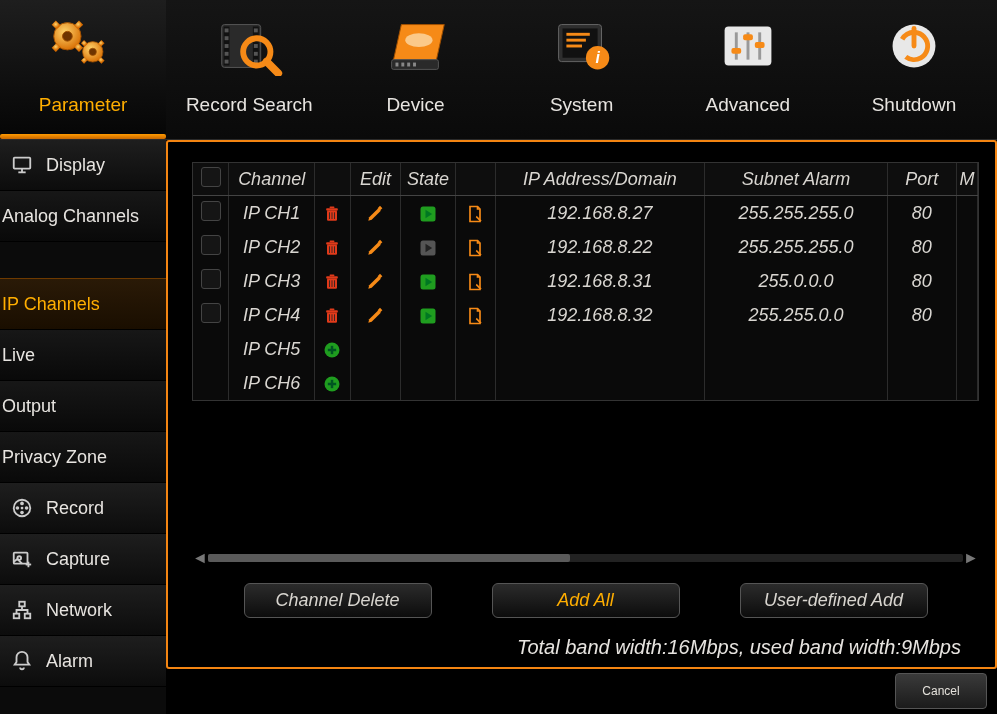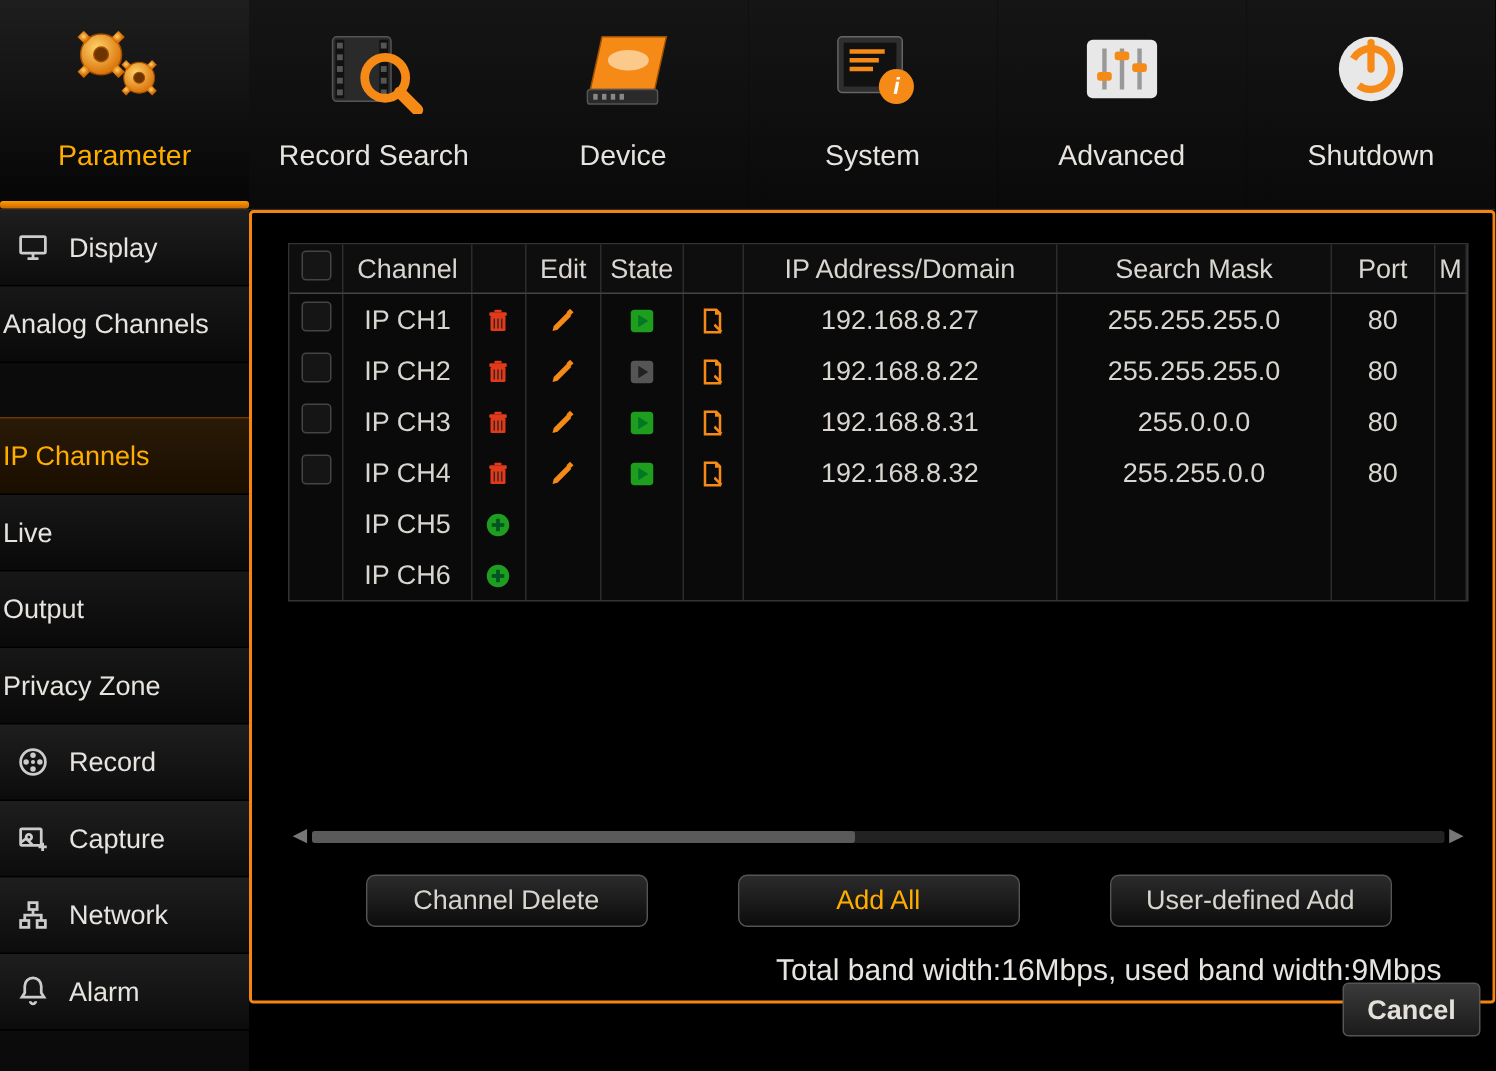--- a/index.html
+++ b/index.html
@@ -30,21 +30,21 @@
   .body{flex:1;display:flex;min-height:0;}
   .sidebar{width:166px;background:#0b0b0b;display:flex;flex-direction:column;font-size:18px;}
   .sidebar .item{height:50px;display:flex;align-items:center;gap:12px;padding-left:10px;color:var(--text);background:linear-gradient(#1e1e1e,#0c0c0c);border-bottom:1px solid #000;cursor:pointer;}
   .sidebar .item.sub{padding-left:2px;font-size:18px;background:linear-gradient(#171717,#090909);text-align:right;}
   .sidebar .item.active{color:var(--orange-bright);background:linear-gradient(#2a1a07,#1a0e00);border-top:1px solid #6e3a00;margin-top:36px;}
   .sidebar .item .si-icon{width:24px;height:24px;display:inline-flex;align-items:center;justify-content:center;}
   .sidebar .item .si-icon svg{width:22px;height:22px;}
 
   
   .main{flex:1;position:relative;}
-  .panel{position:absolute;left:0;top:0;right:0;height:529px;border:2px solid var(--panel-border);border-radius:3px;background:#000;box-sizing:border-box;padding:20px 16px 8px 24px;display:flex;flex-direction:column;}
+  .panel{position:absolute;left:0;top:0;right:0;height:529px;border:2px solid var(--panel-border);border-radius:3px;background:#000;box-sizing:border-box;padding:20px 16px 8px 24px;display:flex;flex-direction:column;font-style:italic;}
   .tablewrap{border:1px solid #333;background:#0a0a0a;flex:0 0 auto;}
   table{border-collapse:collapse;width:100%;font-size:18px;color:#d9d6d1;}
   th,td{border-right:1px solid #2c2c2c;height:32px;text-align:center;font-weight:normal;padding:0;}
   thead th{border-bottom:1px solid #444;background:#0e0e0e;}
   tbody td{height:34px;}
   .chk{width:18px;height:18px;border:1px solid #444;border-radius:3px;display:inline-block;background:#151515;}
   .col-chk{width:34px;}
   .col-ch{width:82px;}
   .col-del{width:34px;}
   .col-edit{width:48px;}
@@ -63,21 +63,21 @@
   .sb-arrow{width:16px;height:16px;display:flex;align-items:center;justify-content:center;color:#777;}
   .sb-track{flex:1;height:8px;background:#222;border-radius:2px;position:relative;}
   .sb-thumb{position:absolute;left:0;width:48%;height:8px;background:#5a5a5a;border-radius:2px;}
 
   .btnrow{display:flex;gap:60px;justify-content:center;margin-top:14px;}
   .btn{min-width:150px;padding:6px 18px;border:1px solid #555;border-radius:6px;background:linear-gradient(#2b2b2b,#0c0c0c);color:#d8d5cf;font-size:18px;text-align:center;cursor:pointer;}
   .btn.hl{color:var(--orange-bright);}
 
   .bandwidth{margin-top:18px;font-size:20px;text-align:right;padding-right:18px;color:var(--text);}
 
-  .cancel{position:absolute;right:10px;bottom:23px;width:90px;height:34px;border:1px solid #555;border-radius:4px;background:linear-gradient(#3a3a3a,#1b1b1b);color:#e4e1db;display:flex;align-items:center;justify-content:center;font-size:18px;cursor:pointer;font-weight:bold;}
+  .cancel{position:absolute;right:10px;bottom:5px;width:90px;height:34px;border:1px solid #555;border-radius:4px;background:linear-gradient(#3a3a3a,#1b1b1b);color:#e4e1db;display:flex;align-items:center;justify-content:center;font-size:12px;cursor:pointer;}
 </style>
 </head>
 <body>
 <div class="root">
 
 <div class="topnav">
 
   <div class="tab active">
     <div class="iconwrap">
       <svg viewBox="0 0 80 60">
@@ -304,21 +304,21 @@
           </colgroup>
           <thead>
             <tr>
               <th><span class="chk"></span></th>
               <th>Channel</th>
               <th></th>
               <th>Edit</th>
               <th>State</th>
               <th></th>
               <th>IP Address/Domain</th>
-              <th>Search Mask</th>
+              <th>Subnet Alarm</th>
               <th>Port</th>
               <th>M</th>
             </tr>
           </thead>
           <tbody id="tbody">
                 <tr>
                   <td><span class="chk"></span></td>
                   <td>IP CH1</td>
                   <td class="icon-cell"><svg viewBox="0 0 24 24">
                       <g fill="#e03a1a">

